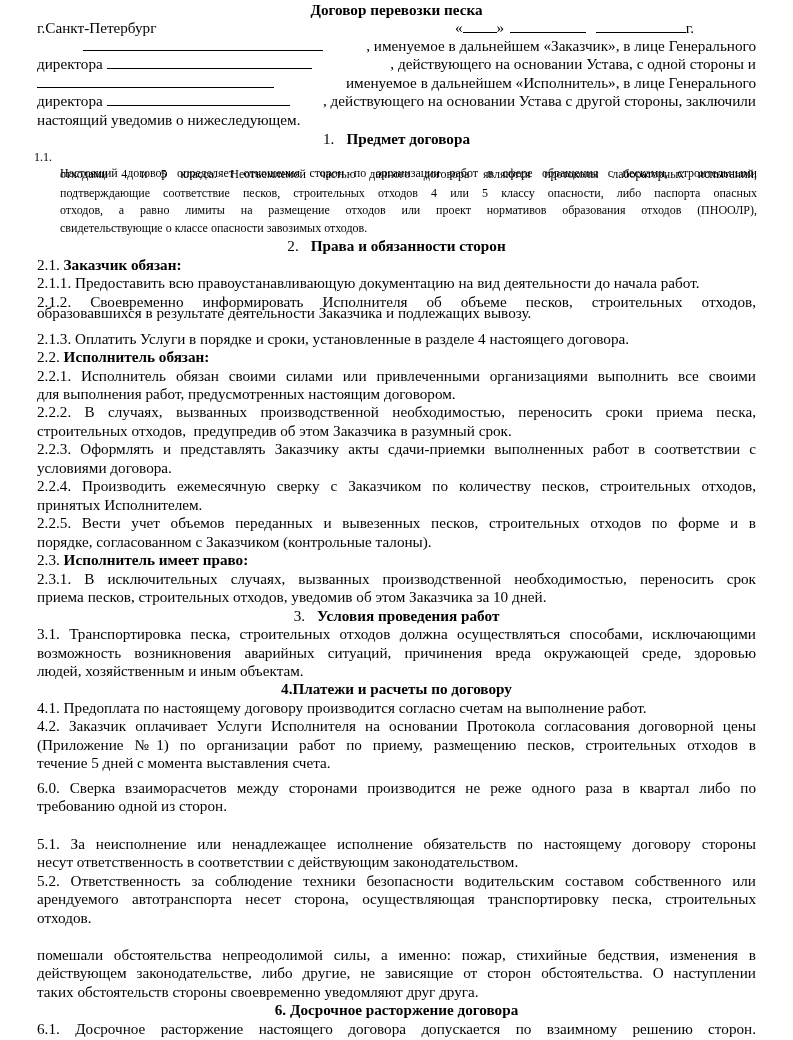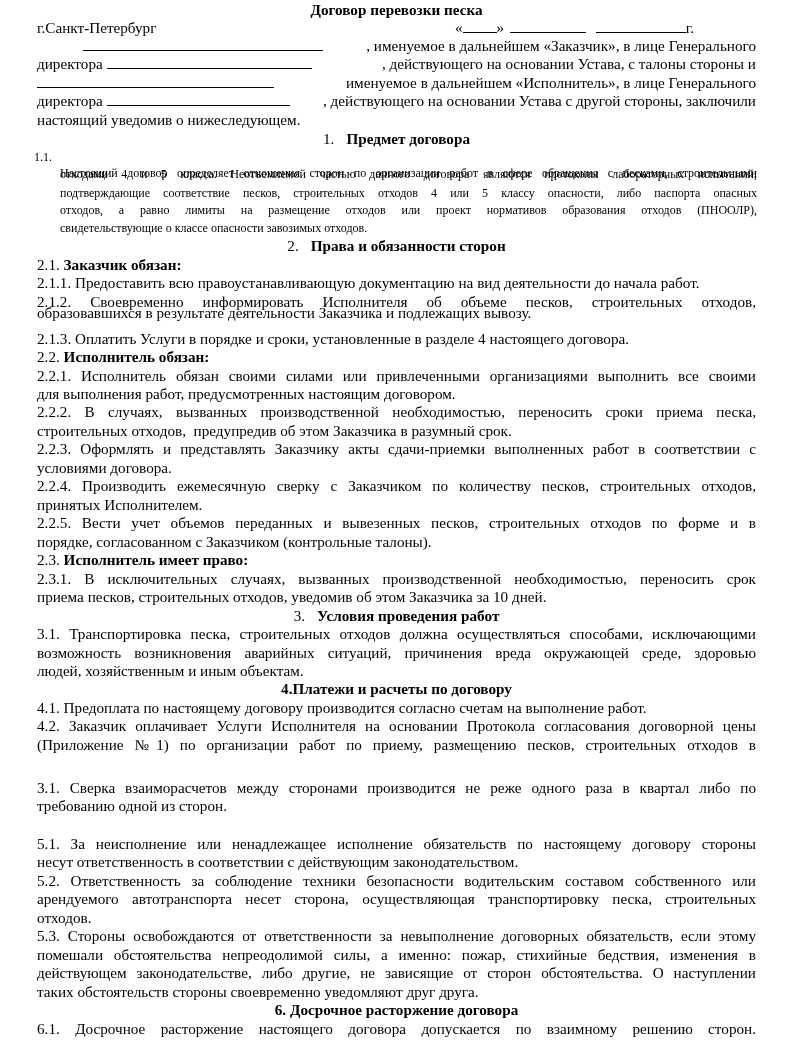--- a/index.html
+++ b/index.html
@@ -30,21 +30,21 @@
       <span class="blank" style="width:76px; margin-left:2px;"></span>
       <span class="blank" style="width:90px; margin-left:6px;"></span><span>г.</span>
     </span>
   </div>
 
   <div class="ln" style="top: 36px;">
     <span class="blank" style="width:240px; margin-left:46px;"></span><span style="position:absolute; right:0; text-align:justify;">, именуемое в дальнейшем «Заказчик», в лице Генерального</span>
   </div>
   <div class="ln" style="top: 54.4px;">
     <span>директора</span>
-    <span class="blank" style="width:205px;"></span><span style="position:absolute; right:0;">, действующего на основании Устава, с талоны стороны и</span>
+    <span class="blank" style="width:205px;"></span><span style="position:absolute; right:0;">, действующего на основании Устава, с одной стороны и</span>
   </div>
   <div class="ln" style="top: 72.9px;">
     <span class="blank" style="width:237px;"></span><span style="position:absolute; right:0;">именуемое в дальнейшем «Исполнитель», в лице Генерального</span>
   </div>
   <div class="ln" style="top: 91.4px;">
     <span>директора</span>
     <span class="blank" style="width:183px;"></span><span style="position:absolute; right:0;">, действующего на основании Устава с другой стороны, заключили</span>
   </div>
   <div class="ln" style="top: 109.8px;">настоящий уведомив о нижеследующем.</div>
 
@@ -93,28 +93,28 @@
     <span style="font-weight:normal; margin-right:12px;">3.</span><span>Условия проведения работ</span>
   </div>
   <div class="ln just" style="top: 624px;">3.1. Транспортировка песка, строительных отходов должна осуществляться способами, исключающими</div>
   <div class="ln just" style="top: 642.5px;">возможность возникновения аварийных ситуаций, причинения вреда окружающей среде, здоровью</div>
   <div class="ln" style="top: 660.9px;">людей, хозяйственным и иным объектам.</div>
 
   <div class="ln c b" style="top: 679.4px;">4.Платежи и расчеты по договору</div>
   <div class="ln" style="top: 697.9px;">4.1. Предоплата по настоящему договору производится согласно счетам на выполнение работ.</div>
   <div class="ln just" style="top: 716.3px;">4.2. Заказчик оплачивает Услуги Исполнителя на основании Протокола согласования договорной цены</div>
   <div class="ln just" style="top: 734.8px;">(Приложение №1) по организации работ по приему, размещению песков, строительных отходов  в</div>
-  <div class="ln just" style="top: 777.6px;">3.1. Сверка взаиморасчетов между сторонами производится не реже одного раза в квартал либо по</div>
+  <div class="ln" style="top: 753.3px;">течение 5 дней с момента выставления счета.</div>
+  <div class="ln just" style="top: 777.6px;">6.0. Сверка взаиморасчетов между сторонами производится не реже одного раза в квартал либо по</div>
   <div class="ln" style="top: 796px;">требованию одной из сторон.</div>
 
   <div class="ln just" style="top: 833.9px;">5.1. За неисполнение или ненадлежащее исполнение обязательств по настоящему договору стороны</div>
   <div class="ln" style="top: 852.4px;">несут ответственность в соответствии с действующим законодательством.</div>
   <div class="ln just" style="top: 870.9px;">5.2. Ответственность за соблюдение техники безопасности водительским составом собственного или</div>
   <div class="ln just" style="top: 889.3px;">арендуемого автотранспорта несет сторона, осуществляющая транспортировку песка, строительных</div>
   <div class="ln" style="top: 907.8px;">отходов.</div>
-  <div class="ln just" style="top: 926.3px;">5.3. Стороны освобождаются от ответственности за невыполнение договорных обязательств, если этому</div>
   <div class="ln just" style="top: 944.7px;">помешали обстоятельства непреодолимой силы, а именно: пожар, стихийные бедствия, изменения в</div>
   <div class="ln just" style="top: 963.2px;">действующем законодательстве, либо другие, не зависящие от сторон обстоятельства. О наступлении</div>
   <div class="ln" style="top: 981.7px;">таких обстоятельств стороны своевременно уведомляют друг друга.</div>
 
   <div class="ln c b" style="top: 1000.1px;">6. Досрочное расторжение договора</div>
   <div class="ln just" style="top: 1018.6px;">6.1. Досрочное расторжение настоящего договора допускается по взаимному решению сторон.</div>
 </div>
 
 </body></html>

